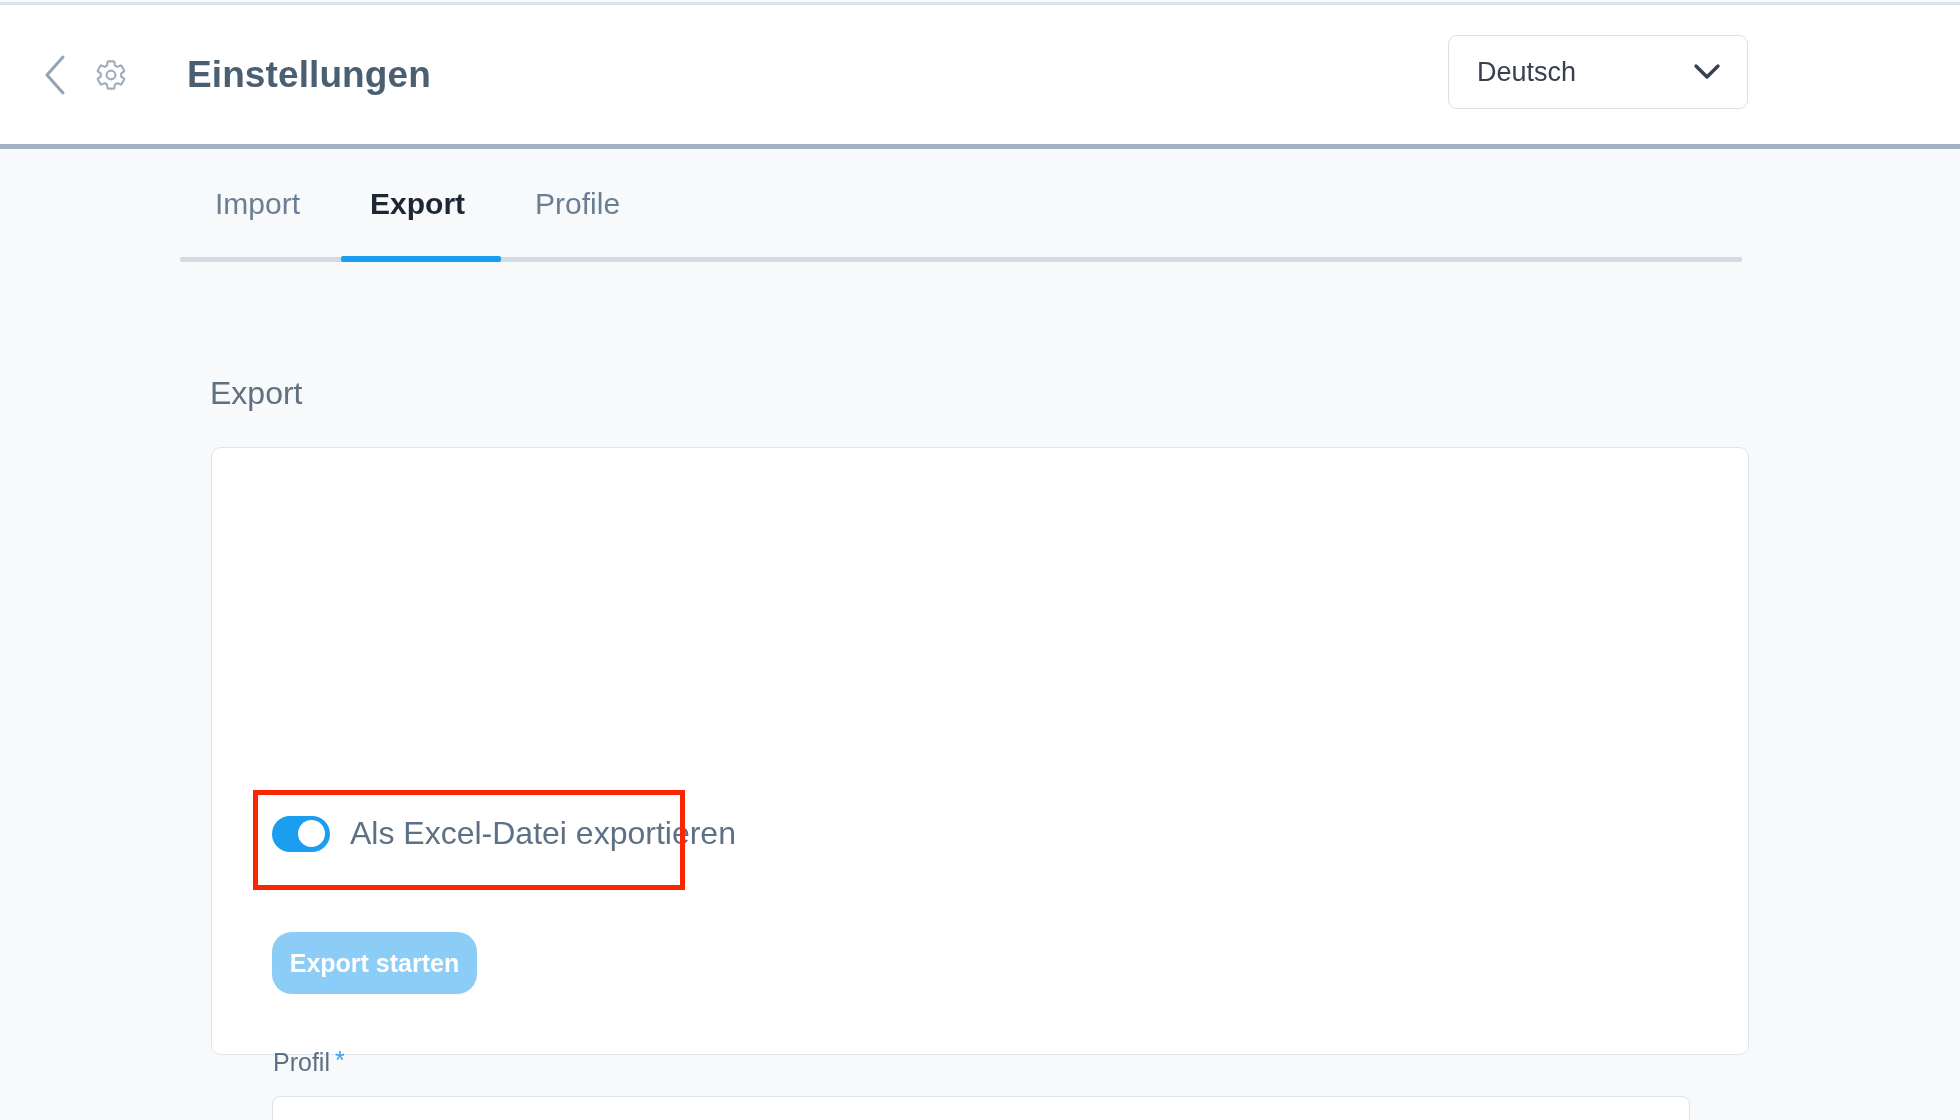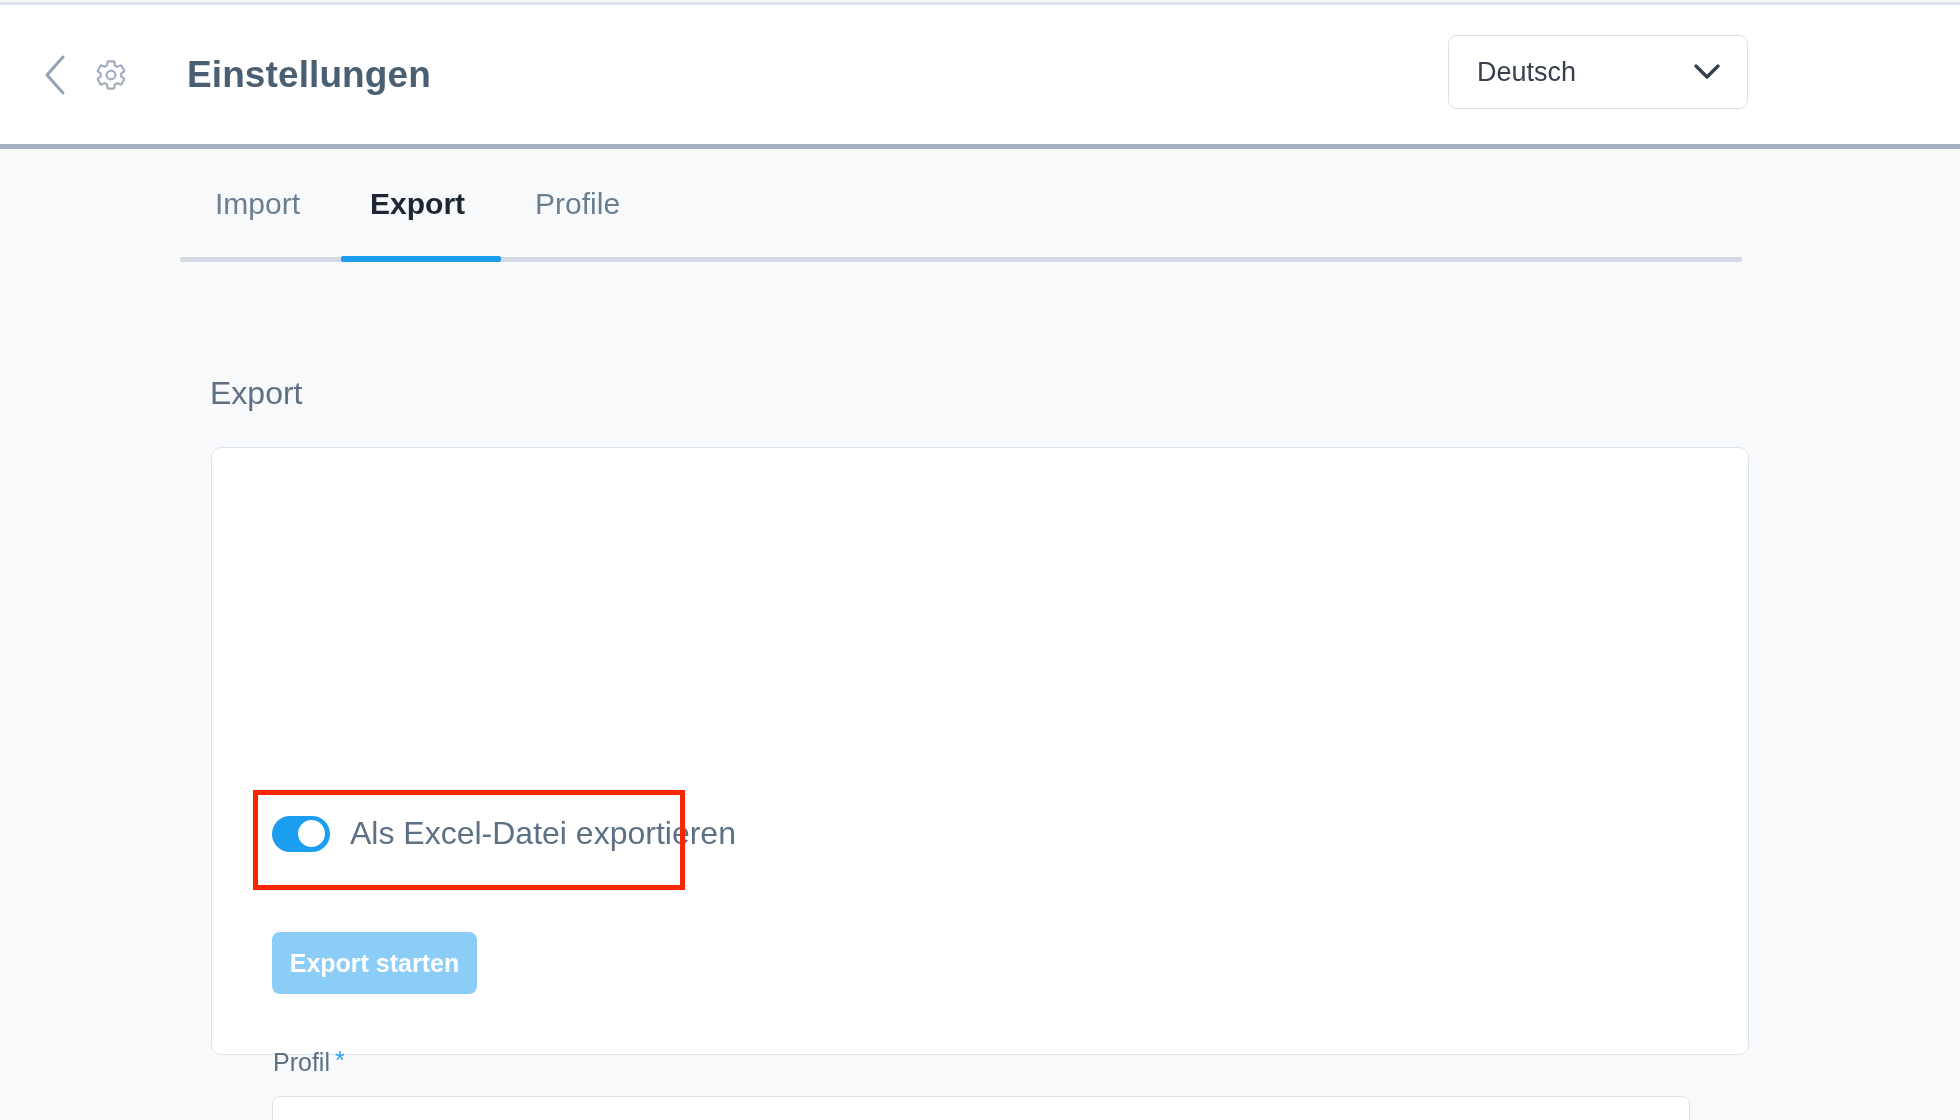--- a/index.html
+++ b/index.html
@@ -242,21 +242,21 @@
 
   
   .export-btn {
     position: absolute;
     left: 272px;
     top: 932px;
     width: 205px;
     height: 62px;
     background: #8ccdf7;
     border: none;
-    border-radius: 8px;
+    border-radius: 20px;
     color: #ffffff;
     font-family: inherit;
     font-size: 25px;
     font-weight: 600;
     cursor: default;
     display: flex;
     align-items: center;
     justify-content: center;
   }
 

